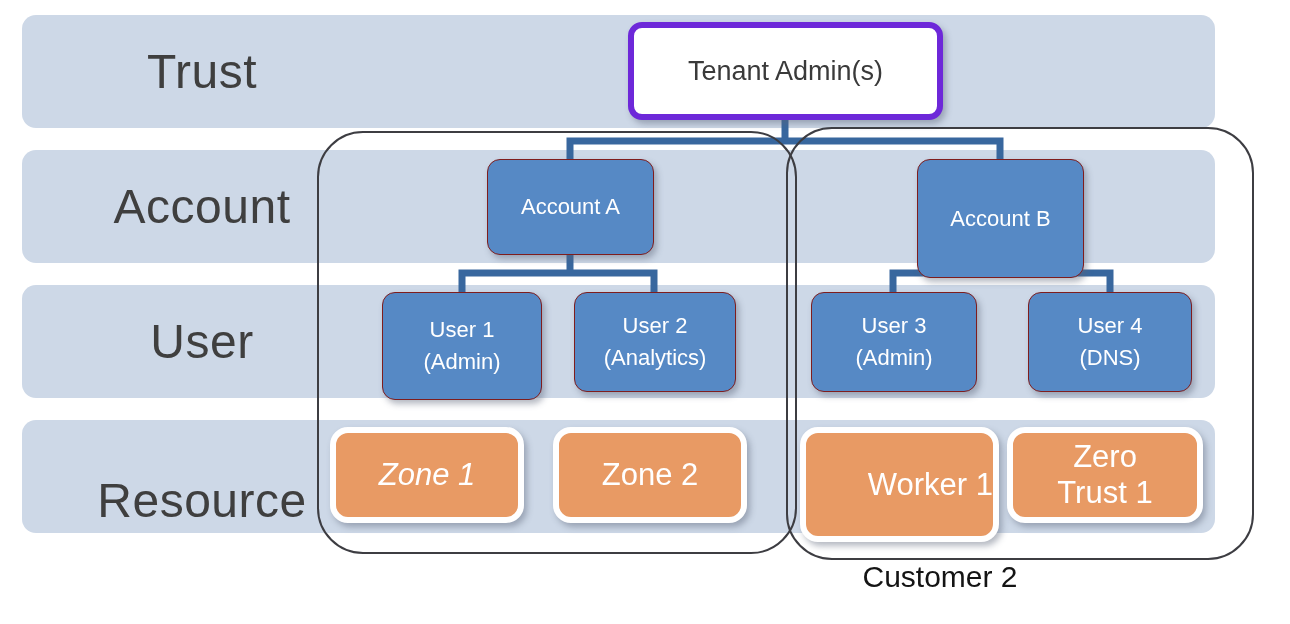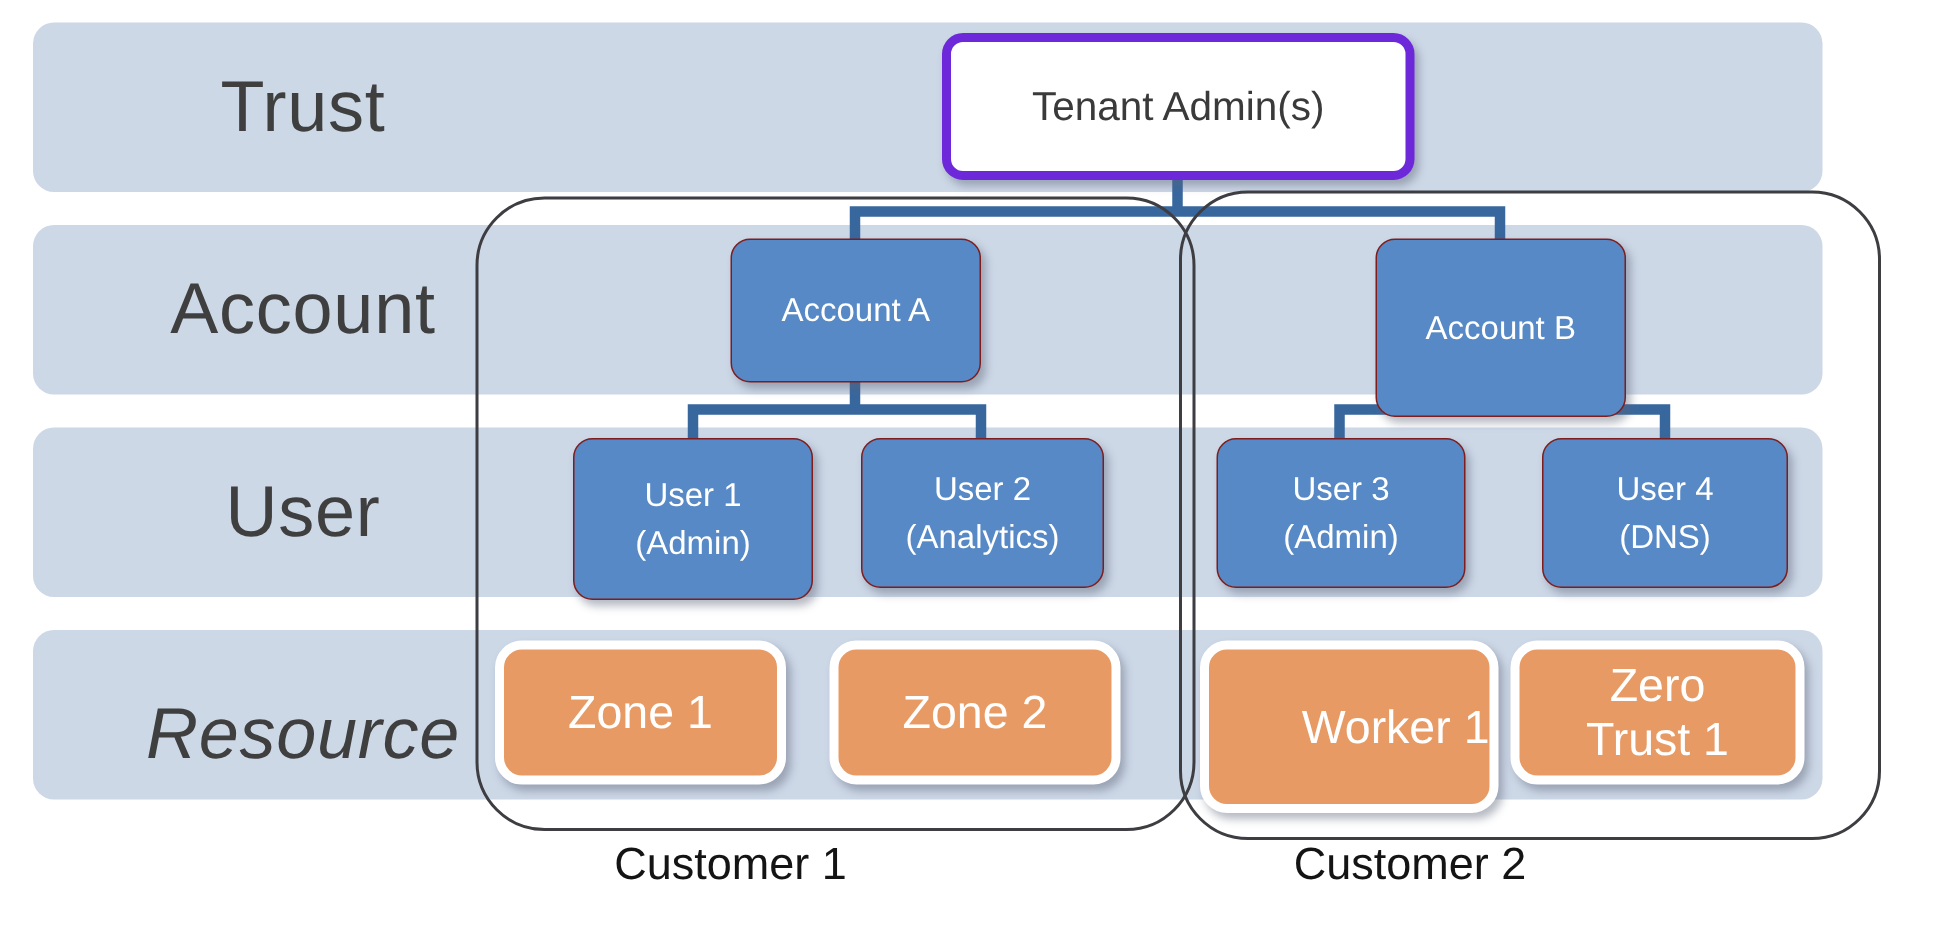--- a/index.html
+++ b/index.html
@@ -17,21 +17,21 @@
   .band.user{top:285px;}
   .band.resource{top:420px;}
   .row-label{
     position:absolute;left:22px;width:360px;height:113px;
     display:flex;align-items:center;justify-content:center;
     font-size:48px;color:#3f3f3f;letter-spacing:.5px;
   }
   .row-label.tenant{top:15px;}
   .row-label.account{top:150px;}
   .row-label.user{top:285px;}
-  .row-label.resource{top:433px;font-style:italic;}
+  .row-label.resource{top:444px;}
 
   svg.connectors{position:absolute;left:0;top:0;z-index:1;}
   svg.connectors path{stroke:#38679e;stroke-width:7;fill:none;}
 
   
   .group{
     position:absolute;border:2px solid #3d3d42;border-radius:46px;z-index:2;
     background:transparent;
   }
   .group.c1{left:317px;top:131px;width:476px;height:419px;}
@@ -63,21 +63,21 @@
   .node.acct.b{left:917px;top:159px;width:167px;height:119px;}
   .node.usr{font-size:22px;line-height:1.45;}
   .node.usr.u1{left:382px;top:292px;width:160px;height:108px;}
   .node.usr.u2{left:574px;top:292px;width:162px;height:100px;}
   .node.usr.u3{left:811px;top:292px;width:166px;height:100px;}
   .node.usr.u4{left:1028px;top:292px;width:164px;height:100px;}
   .node.orange{
     background:#e89a64;border:6px solid #ffffff;color:#ffffff;
     font-size:31px;border-radius:18px;line-height:1.15;
   }
-  .node.orange.z1{left:330px;top:427px;width:194px;height:96px;}
+  .node.orange.z1{left:330px;top:427px;width:194px;height:96px;font-style:italic;}
   .node.orange.z2{left:553px;top:427px;width:194px;height:96px;}
   .node.orange.w1{left:800px;top:427px;width:199px;height:115px;align-items:flex-end;}
   .node.orange.zt1{left:1007px;top:427px;width:196px;height:96px;}
 </style>
 </head>
 <body>
 
 <div class="canvas">
 
   <div class="band tenant"></div>
@@ -137,16 +137,15 @@
     <span>Zone 2</span>
   </div>
   <div class="node orange w1">
     <span>Worker 1</span>
   </div>
   <div class="node orange zt1">
     <span>Zero</span>
     <span>Trust 1</span>
   </div>
 
-  <div class="group-label c1">Customer 1</div>
   <div class="group-label c2">Customer 2</div>
 
 </div>
 
 </body></html>

